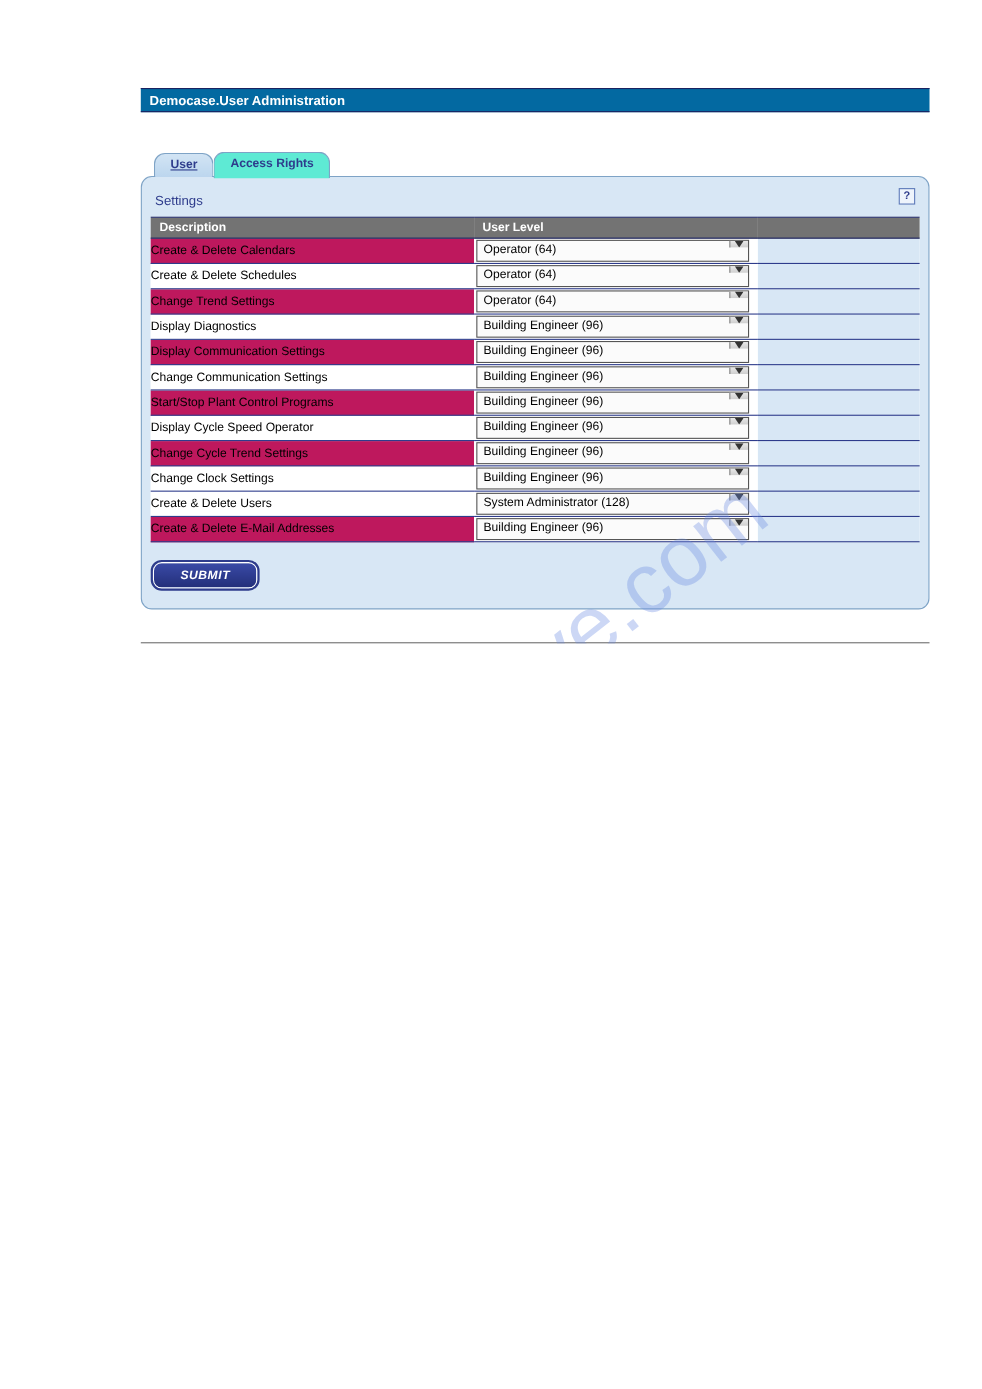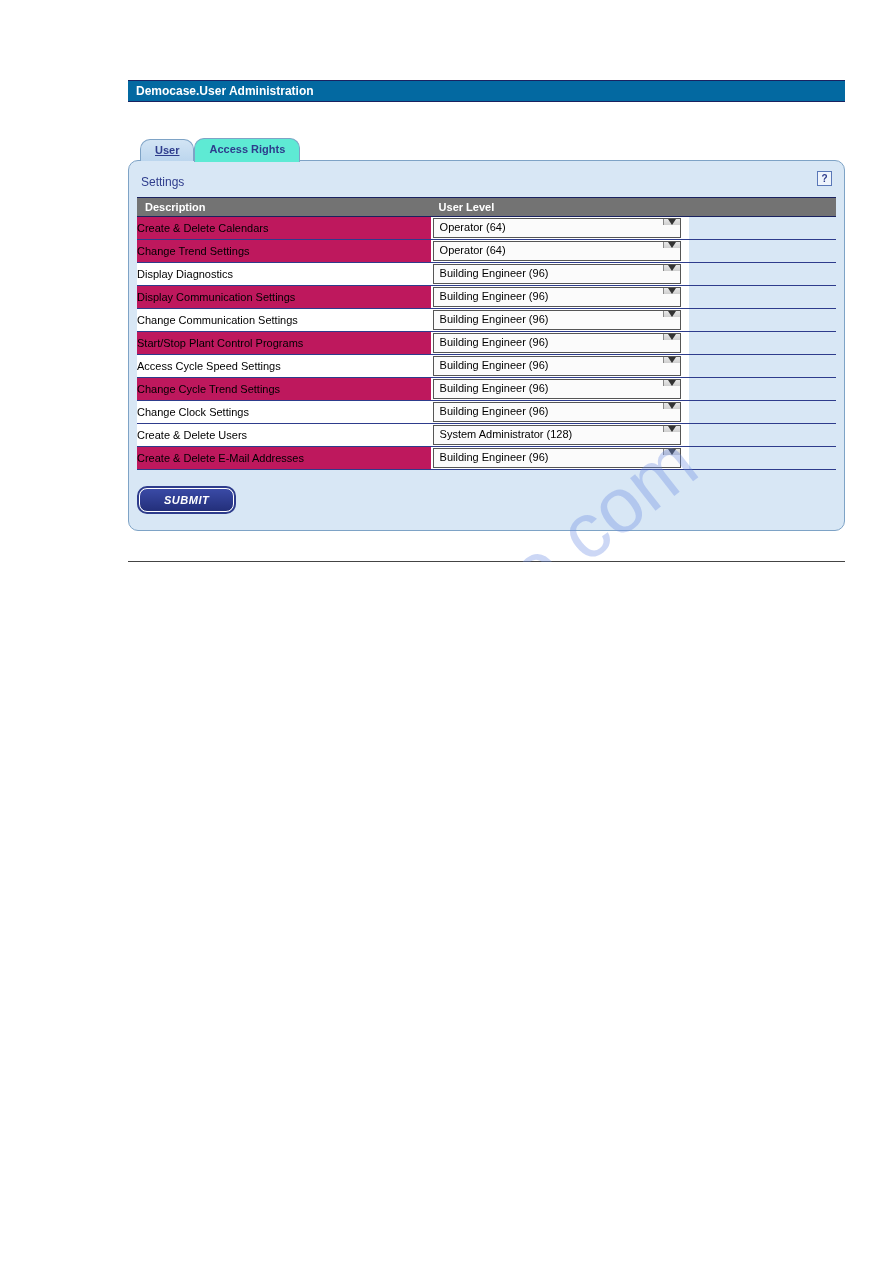--- a/index.html
+++ b/index.html
@@ -206,20 +206,34 @@
                 <div class="dropdown-text">Operator (64)</div>
                 <div class="dropdown-arrow">
                   <svg width="8" height="6" viewBox="0 0 8 6">
                     <path d="M0 0 L8 0 L4 6 Z" fill="#333"></path>
                   </svg>
                 </div>
               </div>
             </td>
             <td class="cell-empty"></td>
           </tr>
+          <tr class="odd">
+            <td class="cell-desc">Create &amp; Delete Schedules</td>
+            <td class="cell-level">
+              <div class="dropdown">
+                <div class="dropdown-text">Operator (64)</div>
+                <div class="dropdown-arrow">
+                  <svg width="8" height="6" viewBox="0 0 8 6">
+                    <path d="M0 0 L8 0 L4 6 Z" fill="#333"></path>
+                  </svg>
+                </div>
+              </div>
+            </td>
+            <td class="cell-empty"></td>
+          </tr>
           <tr class="even">
             <td class="cell-desc">Change Trend Settings</td>
             <td class="cell-level">
               <div class="dropdown">
                 <div class="dropdown-text">Operator (64)</div>
                 <div class="dropdown-arrow">
                   <svg width="8" height="6" viewBox="0 0 8 6">
                     <path d="M0 0 L8 0 L4 6 Z" fill="#333"></path>
                   </svg>
                 </div>
@@ -277,21 +291,21 @@
                 <div class="dropdown-arrow">
                   <svg width="8" height="6" viewBox="0 0 8 6">
                     <path d="M0 0 L8 0 L4 6 Z" fill="#333"></path>
                   </svg>
                 </div>
               </div>
             </td>
             <td class="cell-empty"></td>
           </tr>
           <tr class="odd">
-            <td class="cell-desc">Access Cycle Speed Settings</td>
+            <td class="cell-desc">Display Cycle Speed Operator</td>
             <td class="cell-level">
               <div class="dropdown">
                 <div class="dropdown-text">Building Engineer (96)</div>
                 <div class="dropdown-arrow">
                   <svg width="8" height="6" viewBox="0 0 8 6">
                     <path d="M0 0 L8 0 L4 6 Z" fill="#333"></path>
                   </svg>
                 </div>
               </div>
             </td>

